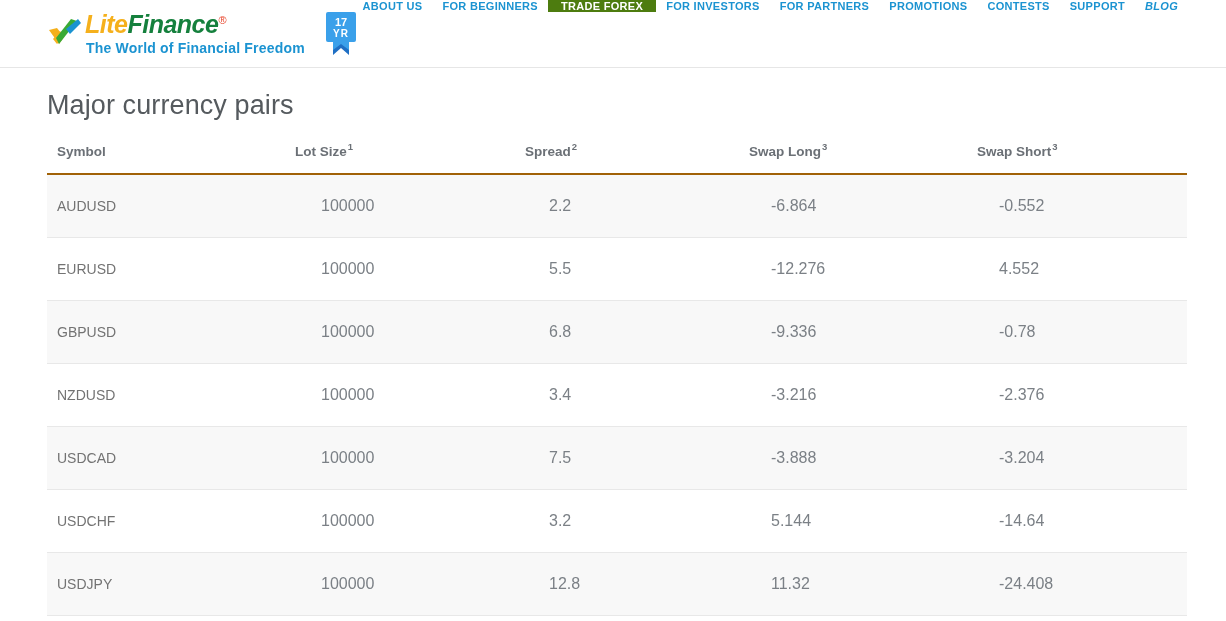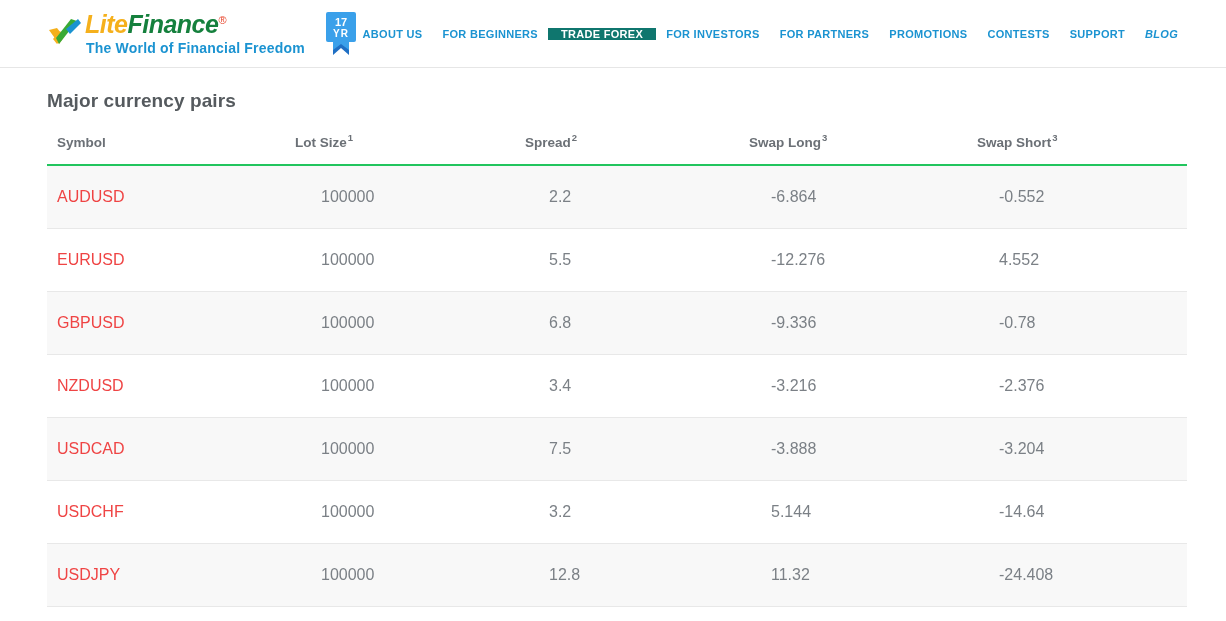--- a/index.html
+++ b/index.html
@@ -77,49 +77,49 @@
   }
   .anniv-badge svg { display: block; }
 
   
   .main-nav {
     position: absolute;
     right: 0;
     top: 0;
     height: 68px;
     display: flex;
-    align-items: center;
+    align-items: flex-start;
   }
   .nav-item {
     display: flex;
     align-items: center;
     padding: 0 10px;
     font-size: 11px;
     font-weight: bold;
     color: #1b93d1;
     text-transform: uppercase;
     letter-spacing: 0.3px;
     text-decoration: none;
     cursor: pointer;
     white-space: nowrap;
   }
   .nav-item.active {
-    background: #0f766e;
+    background: #4d7c0f;
     color: #ffffff;
     padding: 0 13px;
   }
   .nav-item:last-child { padding-right: 48px; font-style: italic; }
 
   
   .page-body {
     padding: 0 47px;
   }
   .page-title {
-    font-size: 19px;
-    font-weight: bold;
+    font-size: 27px;
+    font-weight: normal;
     color: #555a5e;
     margin: 0;
     padding-top: 22px;
     padding-bottom: 0;
     letter-spacing: 0.1px;
   }
 
   .rates-table {
     width: 1140px;
     border-collapse: collapse;
@@ -131,21 +131,21 @@
   .rates-table col.c-spread { width: 232px; }
   .rates-table col.c-long   { width: 228px; }
   .rates-table col.c-short  { width: 220px; }
 
   .rates-table th {
     text-align: left;
     font-size: 13.5px;
     font-weight: bold;
     color: #6b7076;
     padding: 0 0 14px 0;
-    border-bottom: 2px solid #22c55e;
+    border-bottom: 2px solid #a16207;
     vertical-align: bottom;
   }
   .rates-table th .sup {
     font-size: 9.5px;
     vertical-align: super;
     font-weight: bold;
     margin-left: 1px;
   }
   .rates-table th.th-symbol { padding-left: 10px; }
   .rates-table th.th-lot    { padding-left: 13px; }
@@ -163,22 +163,22 @@
   }
   .rates-table tr.shaded td { background: #f8f8f8; }
 
   .rates-table td.td-symbol { padding-left: 10px; }
   .rates-table td.td-lot    { padding-left: 39px; }
   .rates-table td.td-spread { padding-left: 42px; }
   .rates-table td.td-long   { padding-left: 32px; }
   .rates-table td.td-short  { padding-left: 32px; }
 
   .symbol-link {
-    color: #ef4444;
-    font-size: 16px;
+    color: #737373;
+    font-size: 14px;
     text-decoration: none;
     cursor: pointer;
   }
 </style>
 </head>
 <body>
 
 <div class="site-header">
 
   <div class="brand">

